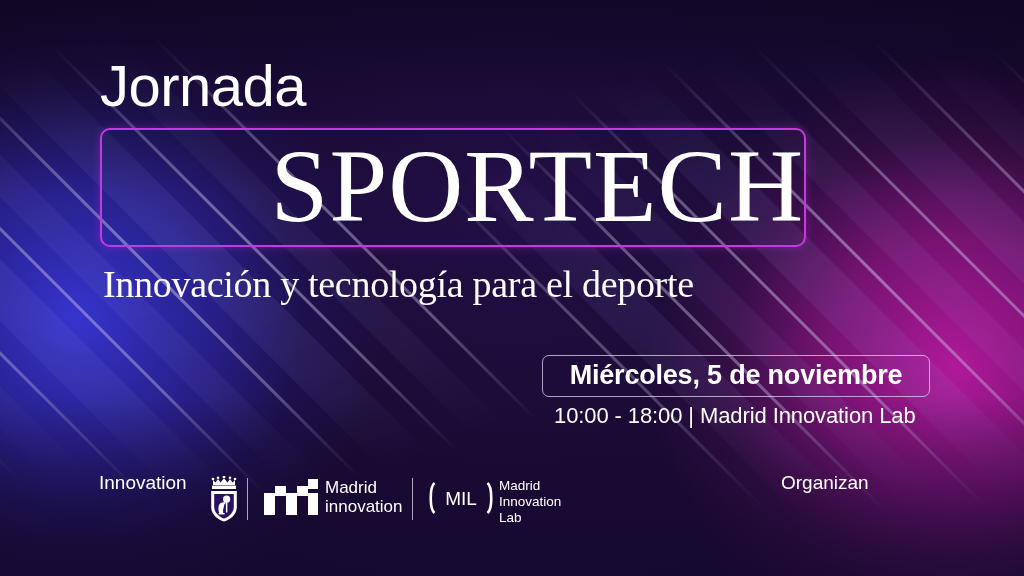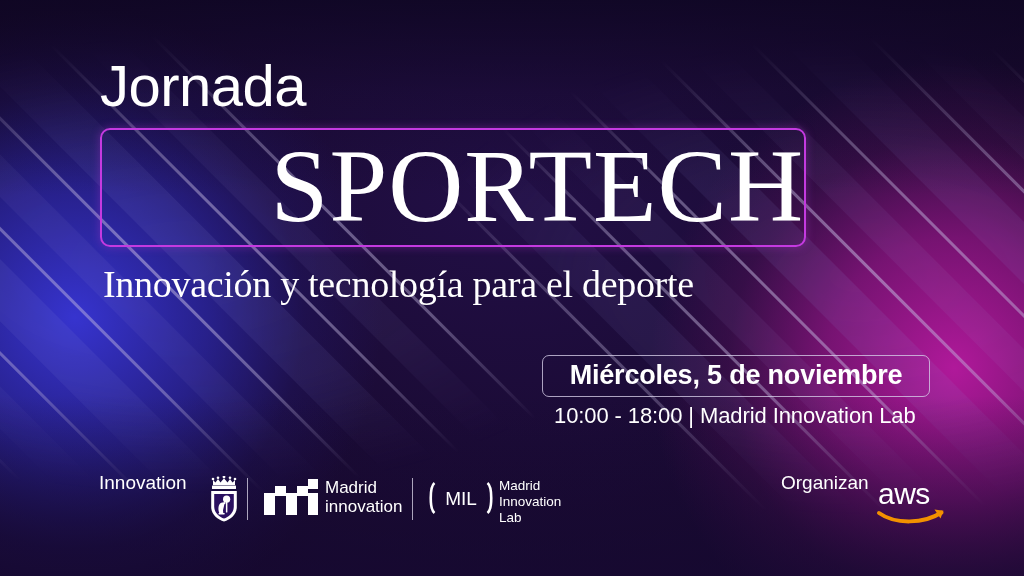--- a/index.html
+++ b/index.html
@@ -386,25 +386,16 @@
       </div>
       <div class="mil-word">
         <div>Madrid</div>
         <div>Innovation</div>
         <div>Lab</div>
       </div>
 
 
       <div class="colabora-label">Organizan</div>
 
-      <div class="aws">
-        <svg width="72" height="46" viewBox="0 0 72 46">
-          <text x="2" y="26" fill="#ffffff" font-family="Liberation Sans, sans-serif" font-size="30" font-weight="400" letter-spacing="-0.5">aws</text>
-          <g>
-            <path d="M3 35 C19 46.5 48 46 65.5 34.5" fill="none" stroke="#f29100" stroke-width="4" stroke-linecap="round"></path>
-            <path d="M58.5 31.5 L67.5 32.8 L64.5 40.5 Z" fill="#f29100"></path>
-          </g>
-        </svg>
-      </div>
 
     </div>
   </div>
 </div>
 
 </body></html>

